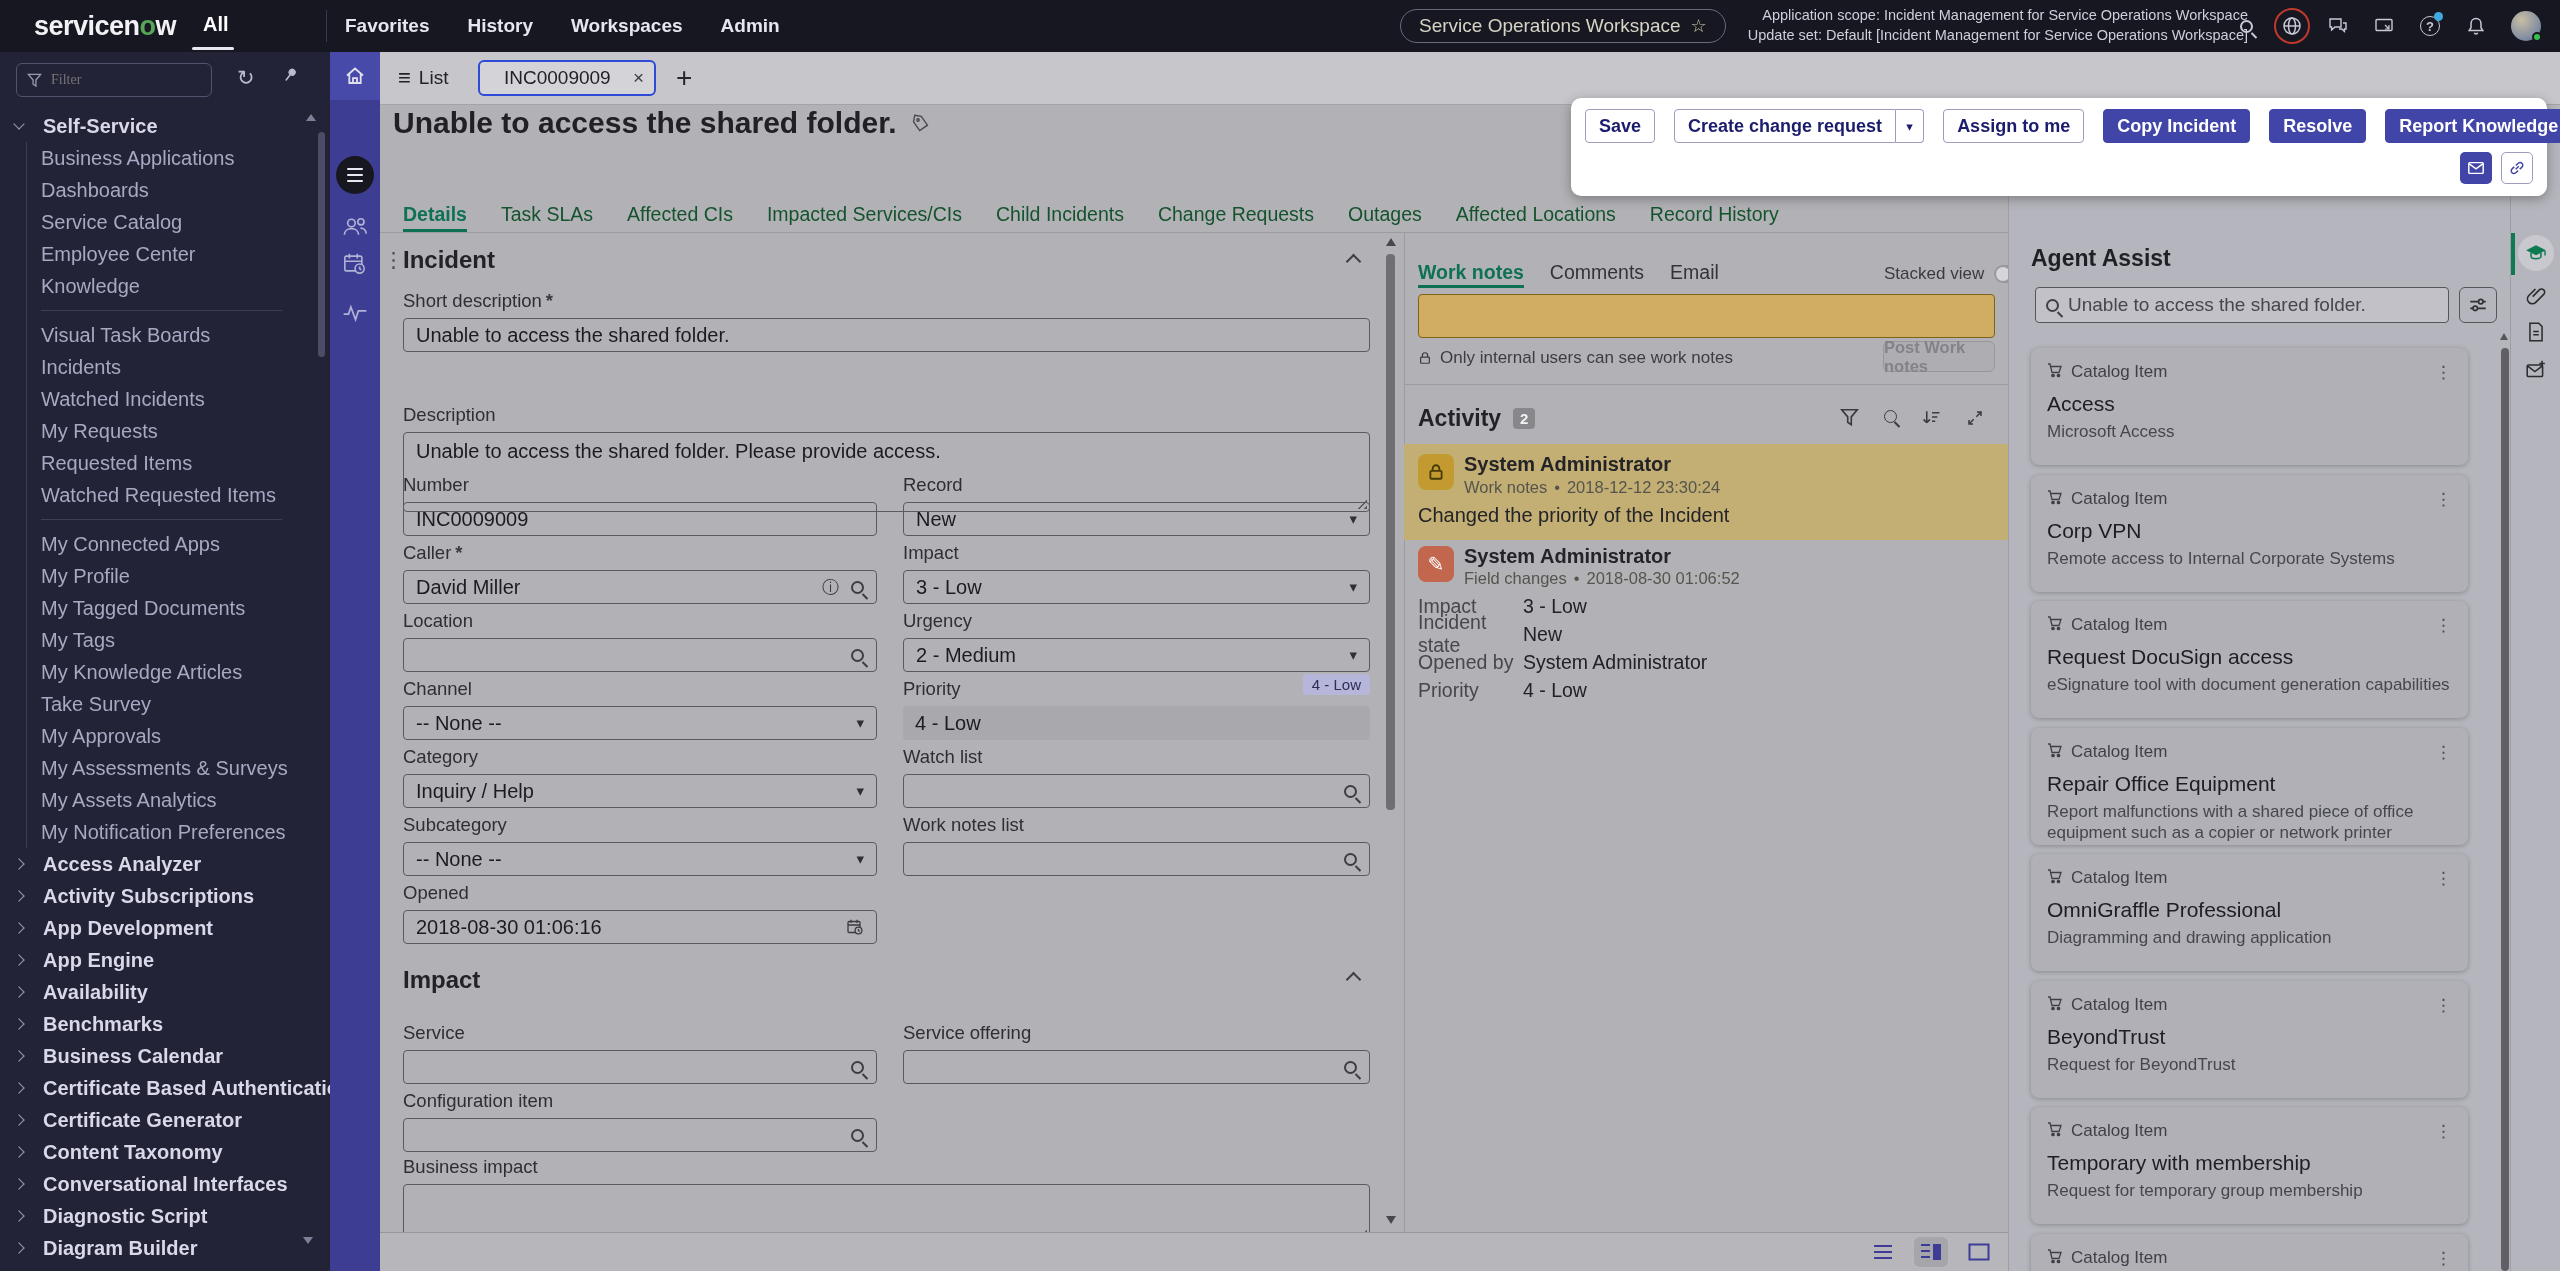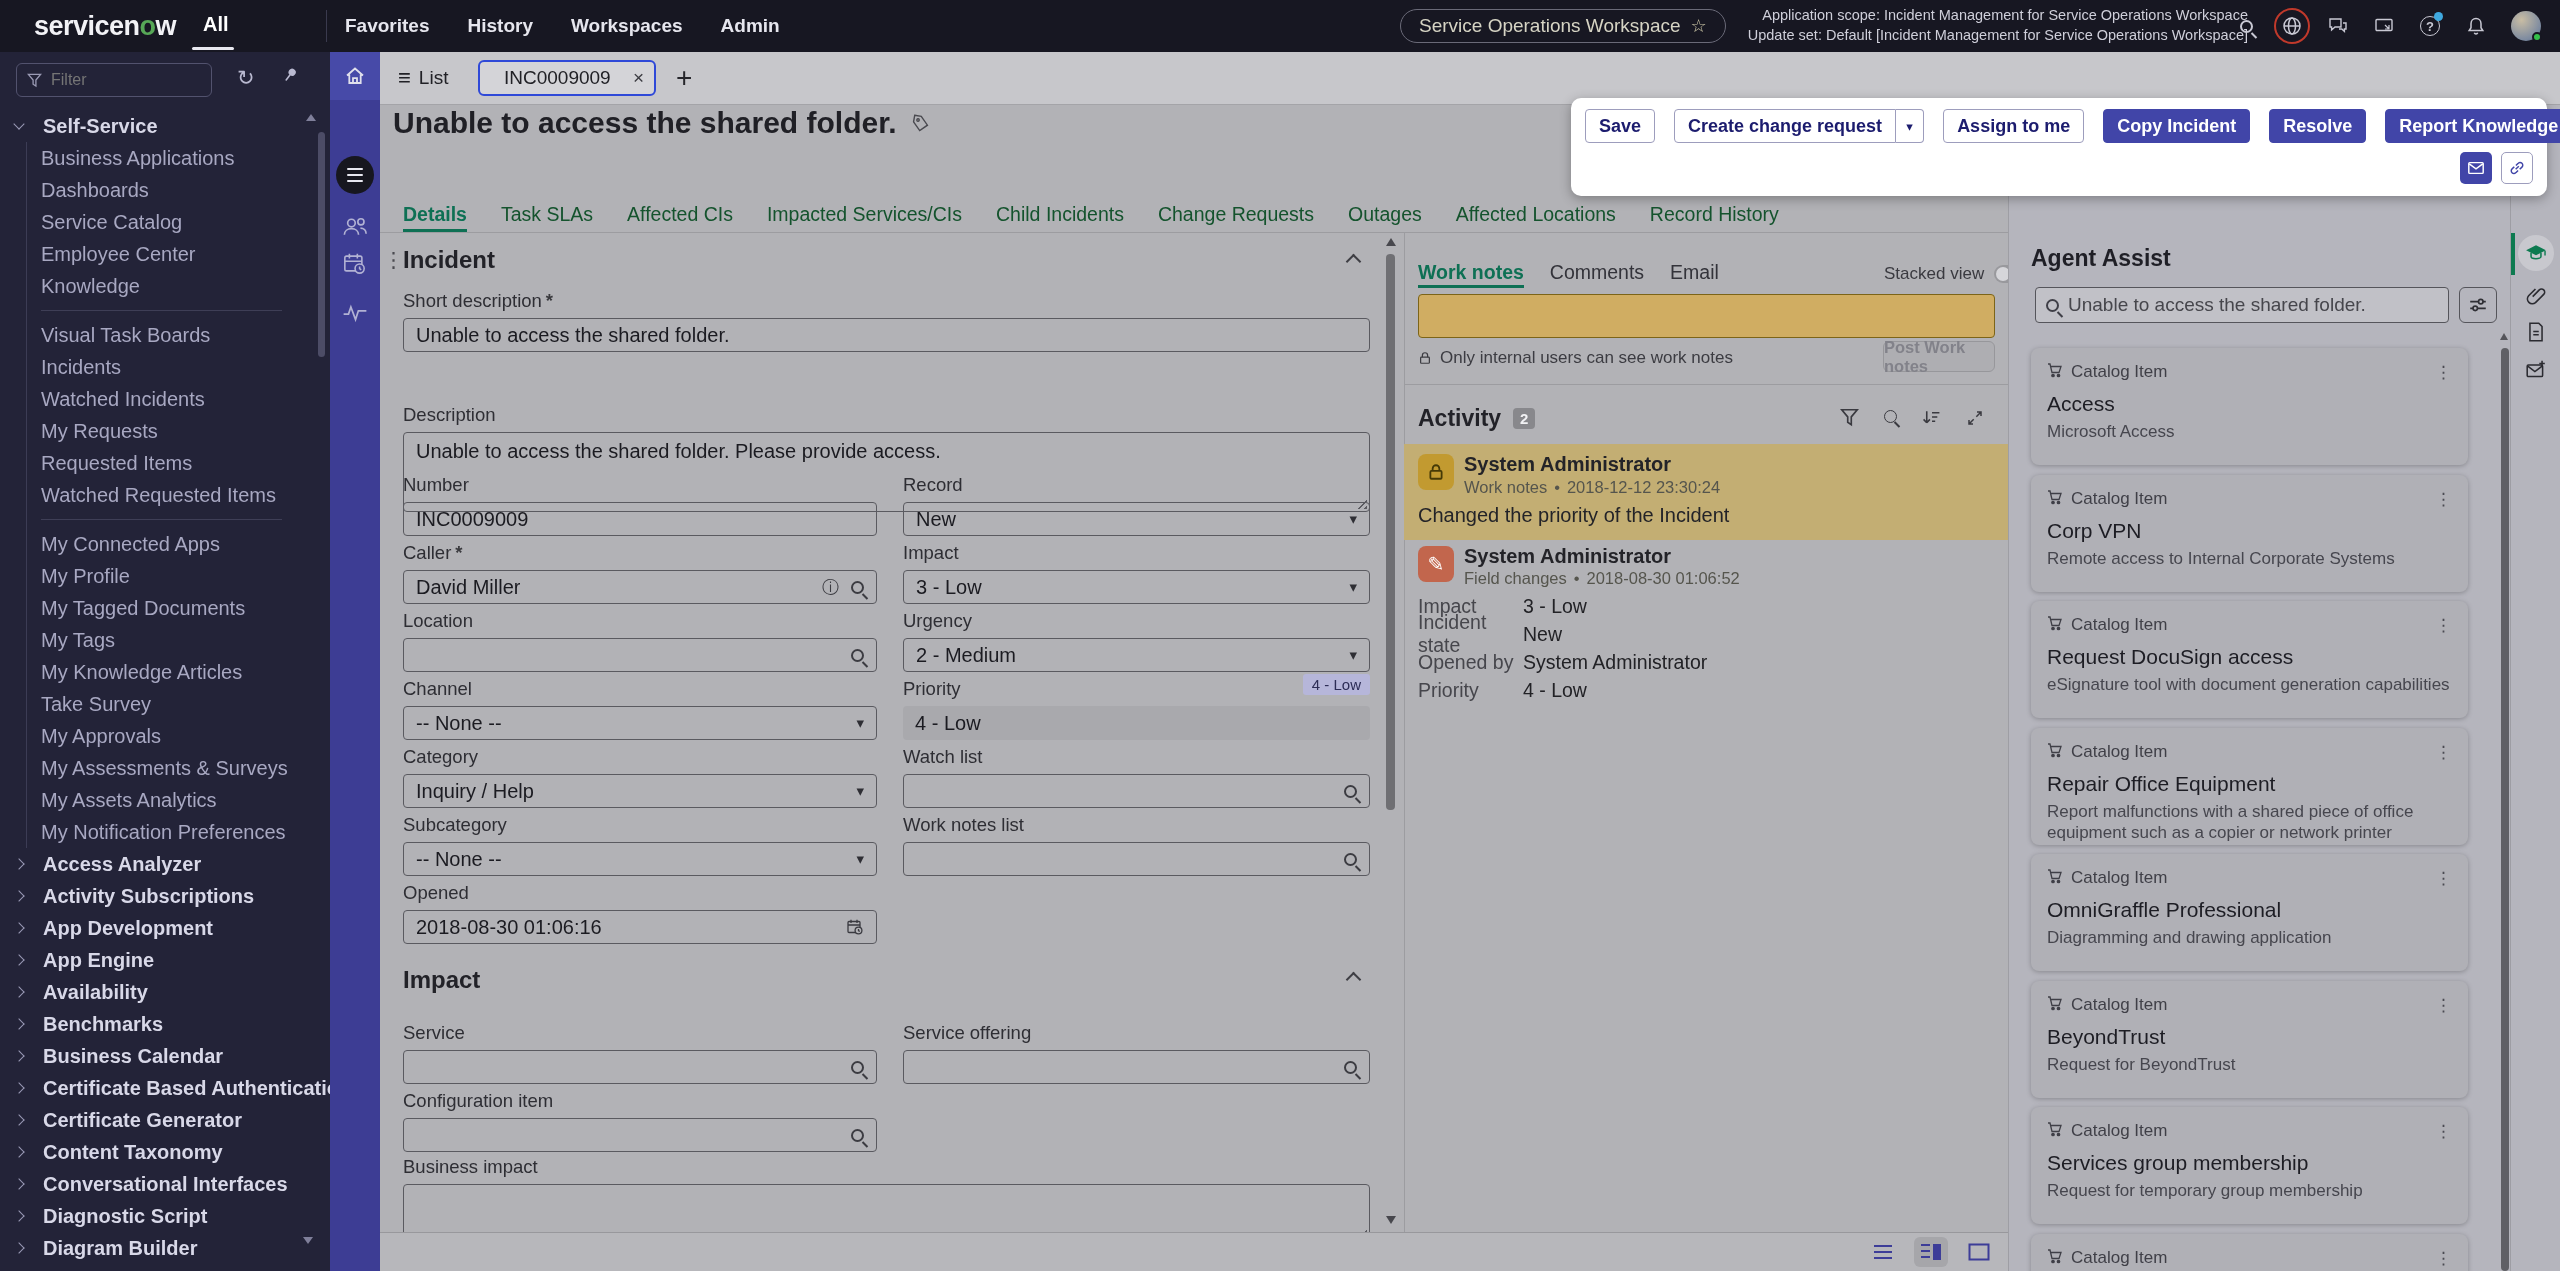--- a/index.html
+++ b/index.html
@@ -35,21 +35,21 @@
   .redring{position:absolute;left:-7px;top:-7px;width:36px;height:36px;border:2.5px solid #c0392b;border-radius:50%}
   .helpc{width:20px;height:20px;border:1.6px solid currentColor;border-radius:50%;display:flex;align-items:center;justify-content:center;font-size:13px;font-weight:700}
   .bluedot{position:absolute;right:-2px;top:-3px;width:9px;height:9px;border-radius:50%;background:#3fa9e0}
   .avatar{width:30px;height:30px;border-radius:50%;background:radial-gradient(circle at 35% 30%,#c9bda4,#7c8aa0 70%,#55607a);position:relative;cursor:pointer}
   .avatar .dot{position:absolute;right:-1px;bottom:-1px;width:10px;height:10px;border-radius:50%;background:#35c04a;border:2px solid #171722}
 
   
   #side{left:0;top:52px;width:330px;height:1219px;background:var(--side);z-index:20}
   .filterrow{left:0;top:0;width:330px;height:56px}
   .finput{position:absolute;left:16px;top:11px;width:196px;height:34px;border:1px solid #52526e;border-radius:6px;display:flex;align-items:center;gap:9px;padding:0 10px;color:#9a9ab4}
-  .finput input{border:none;outline:none;background:transparent;color:#d946ef;font-size:16px;width:130px;font-family:Liberation Sans, sans-serif}
+  .finput input{border:none;outline:none;background:transparent;color:#d946ef;font-size:14px;width:130px;font-family:Liberation Serif, serif}
   .sico{color:#b9b9d0;font-size:21px;cursor:pointer}
   .snav{position:absolute;left:0;top:58px;width:318px}
   .snav-item{position:relative;height:32px;display:flex;align-items:center;padding-left:41px;font-size:20px;color:#a8a8c2;cursor:pointer;white-space:nowrap}
   .snav-item.group{padding-left:43px;color:#d8d8e8;font-weight:600}
   .snav-item.group::before{content:"";position:absolute;left:15px;top:12px;width:7px;height:7px;border-right:1.7px solid #9a9ab6;border-bottom:1.7px solid #9a9ab6;transform:rotate(-45deg)}
   .snav-item.group.open::before{transform:rotate(45deg);top:10px}
   .snav-item.child::before,.snav-item.divider::before{content:"";position:absolute;left:26px;top:0;bottom:0;width:1px;background:#3c3c55}
   .snav-item.divider{height:17px;pointer-events:none}
   .snav-item.divider::after{content:"";position:absolute;left:41px;right:36px;top:8px;height:1px;background:#3e3e56}
   .tri-up{width:0;height:0;border-left:5px solid transparent;border-right:5px solid transparent;border-bottom:7px solid #7f7f9a}
@@ -878,21 +878,21 @@
         <div class="card">
           <div class="card-head">
             <svg width="16" height="16" viewBox="0 0 16 16" fill="none" stroke="currentColor" stroke-width="1.3">
               <path d="M1 2h2l2 8.5h7l2-6H4"></path>
               <circle cx="6" cy="13.5" r="1.2" fill="currentColor"></circle>
               <circle cx="11.5" cy="13.5" r="1.2" fill="currentColor"></circle>
             </svg>
             <span>Catalog Item</span>
             <span class="kb">⋮</span>
           </div>
-          <div class="ctitle">Services group membership</div>
+          <div class="ctitle">Temporary with membership</div>
           <div class="csub">Request for temporary group membership</div>
         </div>
 
         <div class="card">
           <div class="card-head">
             <svg width="16" height="16" viewBox="0 0 16 16" fill="none" stroke="currentColor" stroke-width="1.3">
               <path d="M1 2h2l2 8.5h7l2-6H4"></path>
               <circle cx="6" cy="13.5" r="1.2" fill="currentColor"></circle>
               <circle cx="11.5" cy="13.5" r="1.2" fill="currentColor"></circle>
             </svg>

